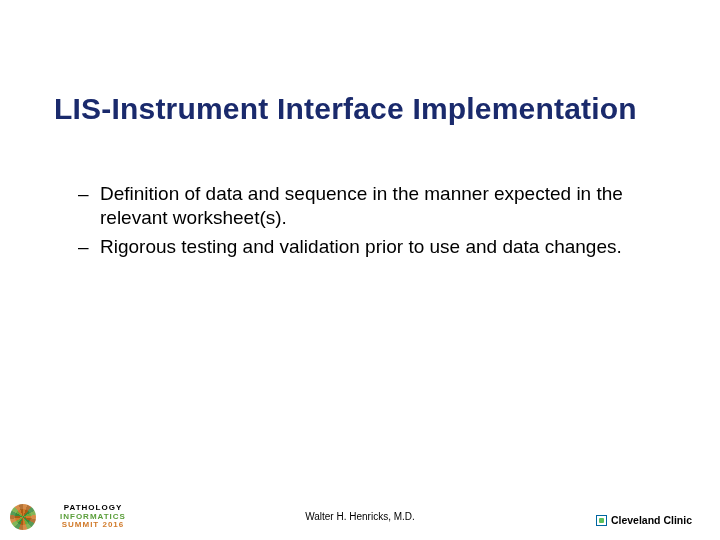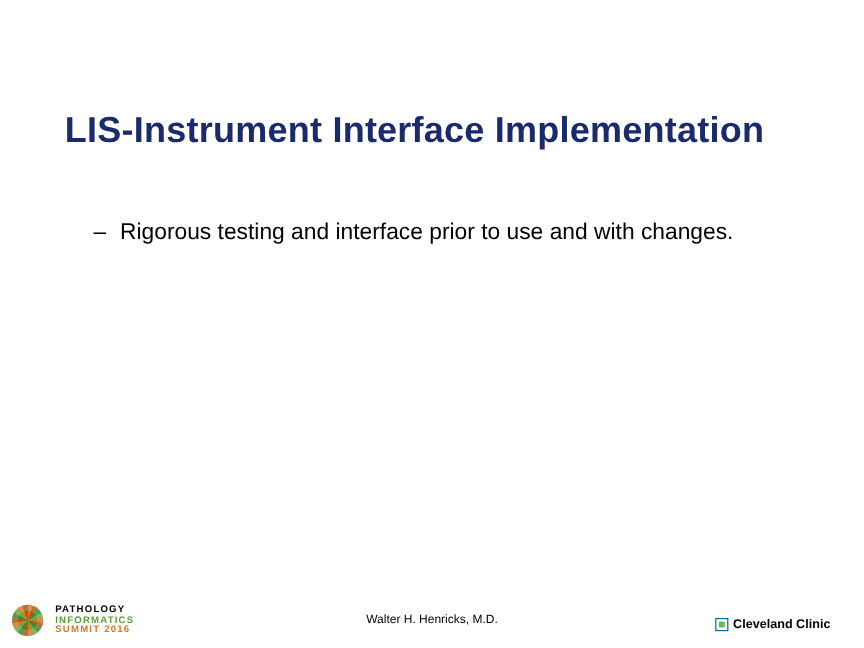--- a/index.html
+++ b/index.html
@@ -61,21 +61,22 @@
     text-align: center;
     font-size: 10px;
     color: #000;
   }
   .footer-left {
     position: absolute;
     left: 10px;
     bottom: 10px;
     display: flex;
     align-items: center;
-    gap: 10px;
+    gap: 24px;
+    text-align: center;
   }
   .footer-left .badge {
     width: 26px; height: 26px;
     border-radius: 50%;
     background:
       repeating-conic-gradient(from 0deg,
         #d17a2a 0deg 20deg, #a85c14 20deg 40deg,
         #3a8a3a 40deg 60deg, #6fa83a 60deg 80deg);
     box-shadow: inset 0 0 0 5px rgba(255,255,255,0.15);
   }
@@ -103,21 +104,22 @@
 </style>
 </head>
 <body>
 
 <div class="slide">
 
   <h1 class="title">LIS-Instrument Interface Implementation</h1>
 
   <div class="body">
     <ul class="sub">
-      <li>Rigorous testing and interface prior to use and with changes.</li>
+      <li>Definition of data and sequence in the manner expected in the relevant worksheet(s).</li>
+      <li>Rigorous testing and validation prior to use and data changes.</li>
     </ul>
   </div>
 
   <div class="footer-center">Walter H. Henricks, M.D.</div>
 
   <div class="footer-left">
     <div class="badge"></div>
     <div class="txt">
       <div class="l1">PATHOLOGY</div>
       <div class="l2">INFORMATICS</div>

